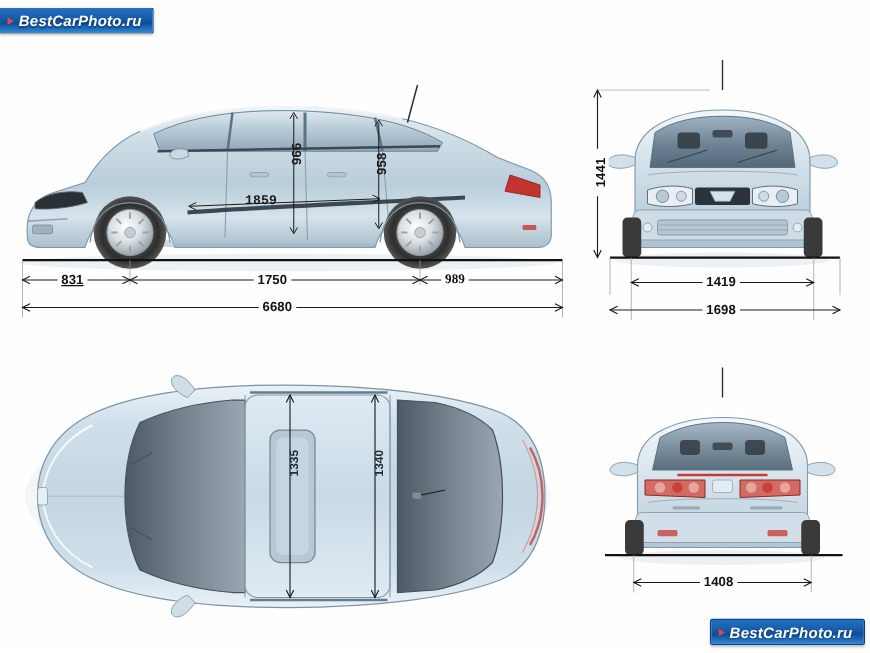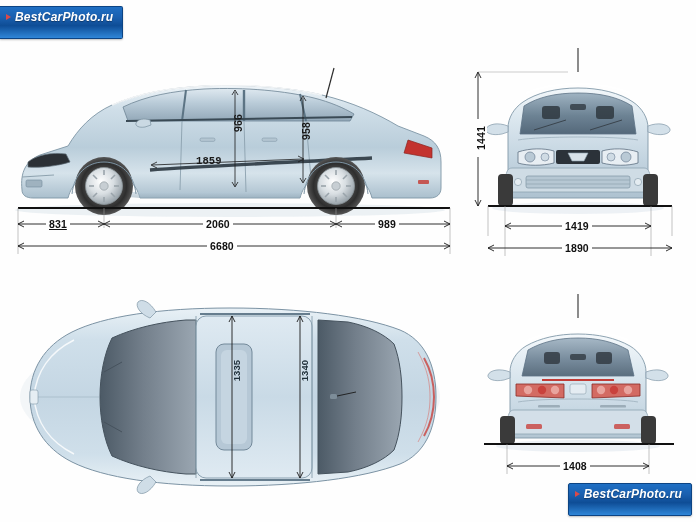--- a/index.html
+++ b/index.html
@@ -10,21 +10,21 @@
     overflow:hidden;
     position:relative;
   }
   .page{position:absolute;inset:0;background:#fefefe;}
 
   
   .wm{
     position:absolute;
     display:flex;align-items:center;
     height:19px;
-    padding:0 9px 12px 6px;
+    padding:0 9px 0 6px;
     background:linear-gradient(180deg,#1f6fc4 0%,#1a5fae 35%,#0e4d96 60%,#2f86d8 100%);
     border:1px solid #0c4484;
     border-radius:2px;
     box-shadow:0 1px 2px rgba(0,0,0,.25);
   }
   .wm-tl{left:0px;top:6px;border-left:none;border-top-left-radius:0;border-bottom-left-radius:0;}
   .wm-br{right:4px;bottom:6px;}
   .wm-arrow{
     width:0;height:0;
     border-left:5px solid #d94a4a;
@@ -225,22 +225,22 @@
       </g>
 
       <g stroke="#1a1a1a" stroke-width="0.9" fill="none">
         <path d="M18,224 L450,224"></path>
         <path d="M24,221 L18,224 L24,227"></path>
         <path d="M444,221 L450,224 L444,227"></path>
       </g>
     </svg>
 
     <div class="dim" style="left:46px;top:196px;text-decoration:underline;">831</div>
-    <div class="dim" style="left:203px;top:196px;">2060</div>
-    <div class="dim" style="left:375px;top:196px;">989</div>
+    <div class="dim" style="left:203px;top:196px;">1750</div>
+    <div class="dim" style="left:353px;top:196px;font-family:Liberation Serif, serif;">989</div>
     <div class="dim" style="left:207px;top:218px;">6680</div>
 
     <div class="dim vert onbody" style="left:220px;top:95px;width:30px;text-align:center;">966</div>
     <div class="dim vert onbody" style="left:288px;top:103px;width:30px;text-align:center;">958</div>
     <div class="dim onbody" style="left:193px;top:133px;font-family:Liberation Mono, monospace;">1859</div>
   </div>
 
   <div class="panel" id="panel-front">
     <svg class="view-svg" width="236" height="250" viewBox="0 0 236 250">
       <defs>
@@ -330,21 +330,21 @@
 
       <g stroke="#1a1a1a" stroke-width="0.9" fill="none">
         <path d="M28,226 L212,226"></path>
         <path d="M34,223 L28,226 L34,229"></path>
         <path d="M206,223 L212,226 L206,229"></path>
       </g>
     </svg>
 
     <div class="dim vert" style="left:2px;top:110px;width:32px;text-align:center;">1441</div>
     <div class="dim" style="left:102px;top:198px;">1419</div>
-    <div class="dim" style="left:102px;top:220px;">1890</div>
+    <div class="dim" style="left:102px;top:220px;">1698</div>
   </div>
 
   <div class="panel" id="panel-top">
     <svg class="view-svg" width="460" height="250" viewBox="0 0 460 250">
       <defs>
         <linearGradient id="topBody" x1="0" y1="0" x2="0" y2="1">
           <stop offset="0%" stop-color="#e9f1f6"></stop>
           <stop offset="18%" stop-color="#cfdfea"></stop>
           <stop offset="50%" stop-color="#c4d6e3"></stop>
           <stop offset="82%" stop-color="#cfdfea"></stop>

